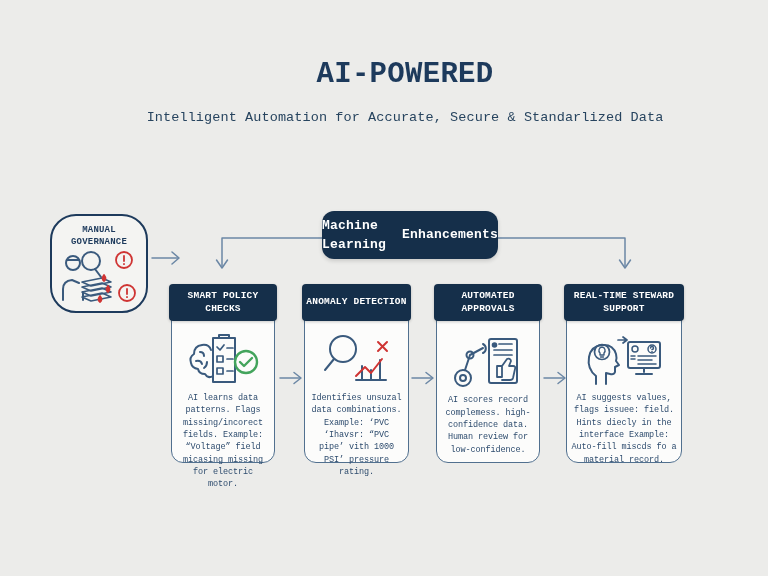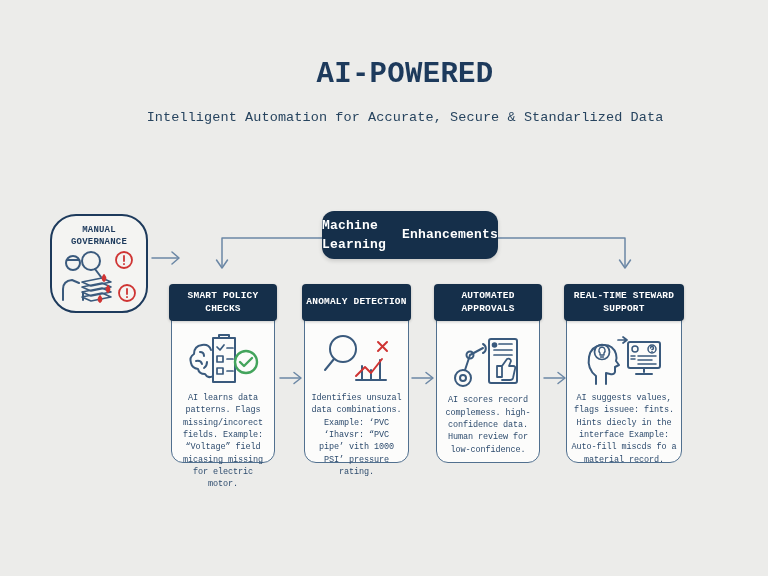--- a/index.html
+++ b/index.html
@@ -212,17 +212,17 @@
           <g stroke-width="1.5">
             <circle cx="51" cy="17" r="3"></circle>
             <circle cx="68" cy="17" r="4"></circle>
             <path d="M66.5 16 a1.5 1.5 0 1 1 3 0 q0 1.5-1.5 1.5 M68 19.5 v0.2"></path>
             <path d="M47 24 h4 M47 27 h4"></path>
             <path d="M54 24 h18 M54 28 h14 M54 32 h18"></path>
           </g>
           <path d="M60 36 v4 M52 42 h16"></path>
         </svg>
       </div>
-      <div class="card-text">AI suggests values, flags issuee: fints. Hints diecly in the interface Example: Auto-fill miscds fo a material record.</div>
+      <div class="card-text">AI suggests values, flags issuee: field. Hints diecly in the interface Example: Auto-fill miscds fo a material record.</div>
     </div>
   </div>
 
 </div>
 
 </body></html>

